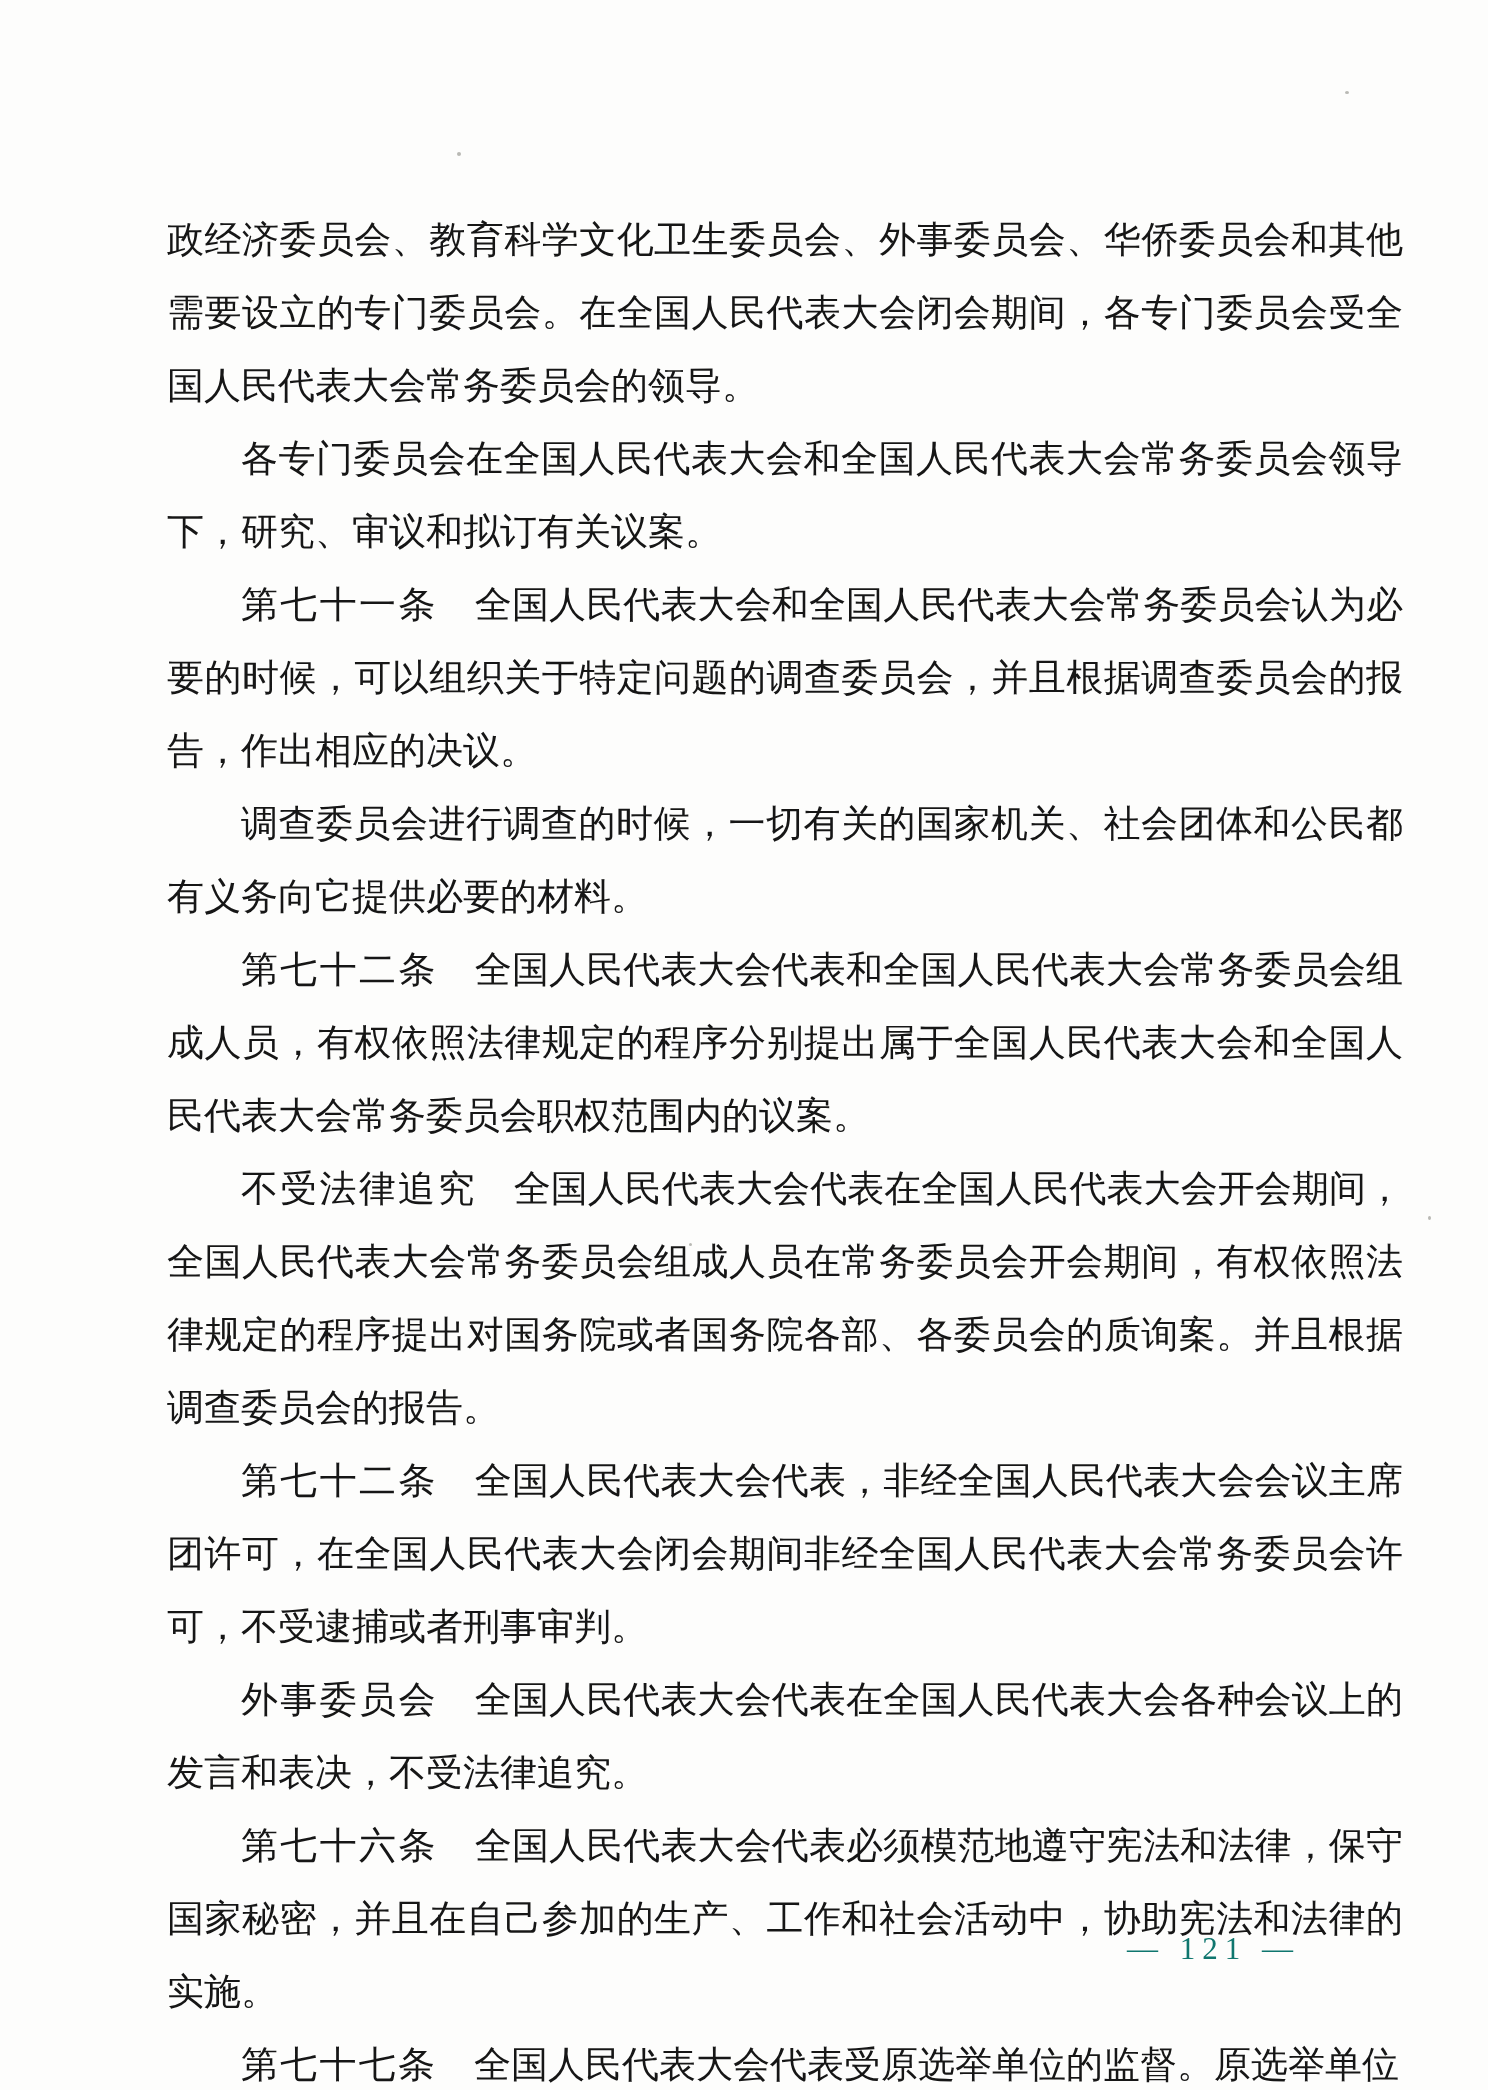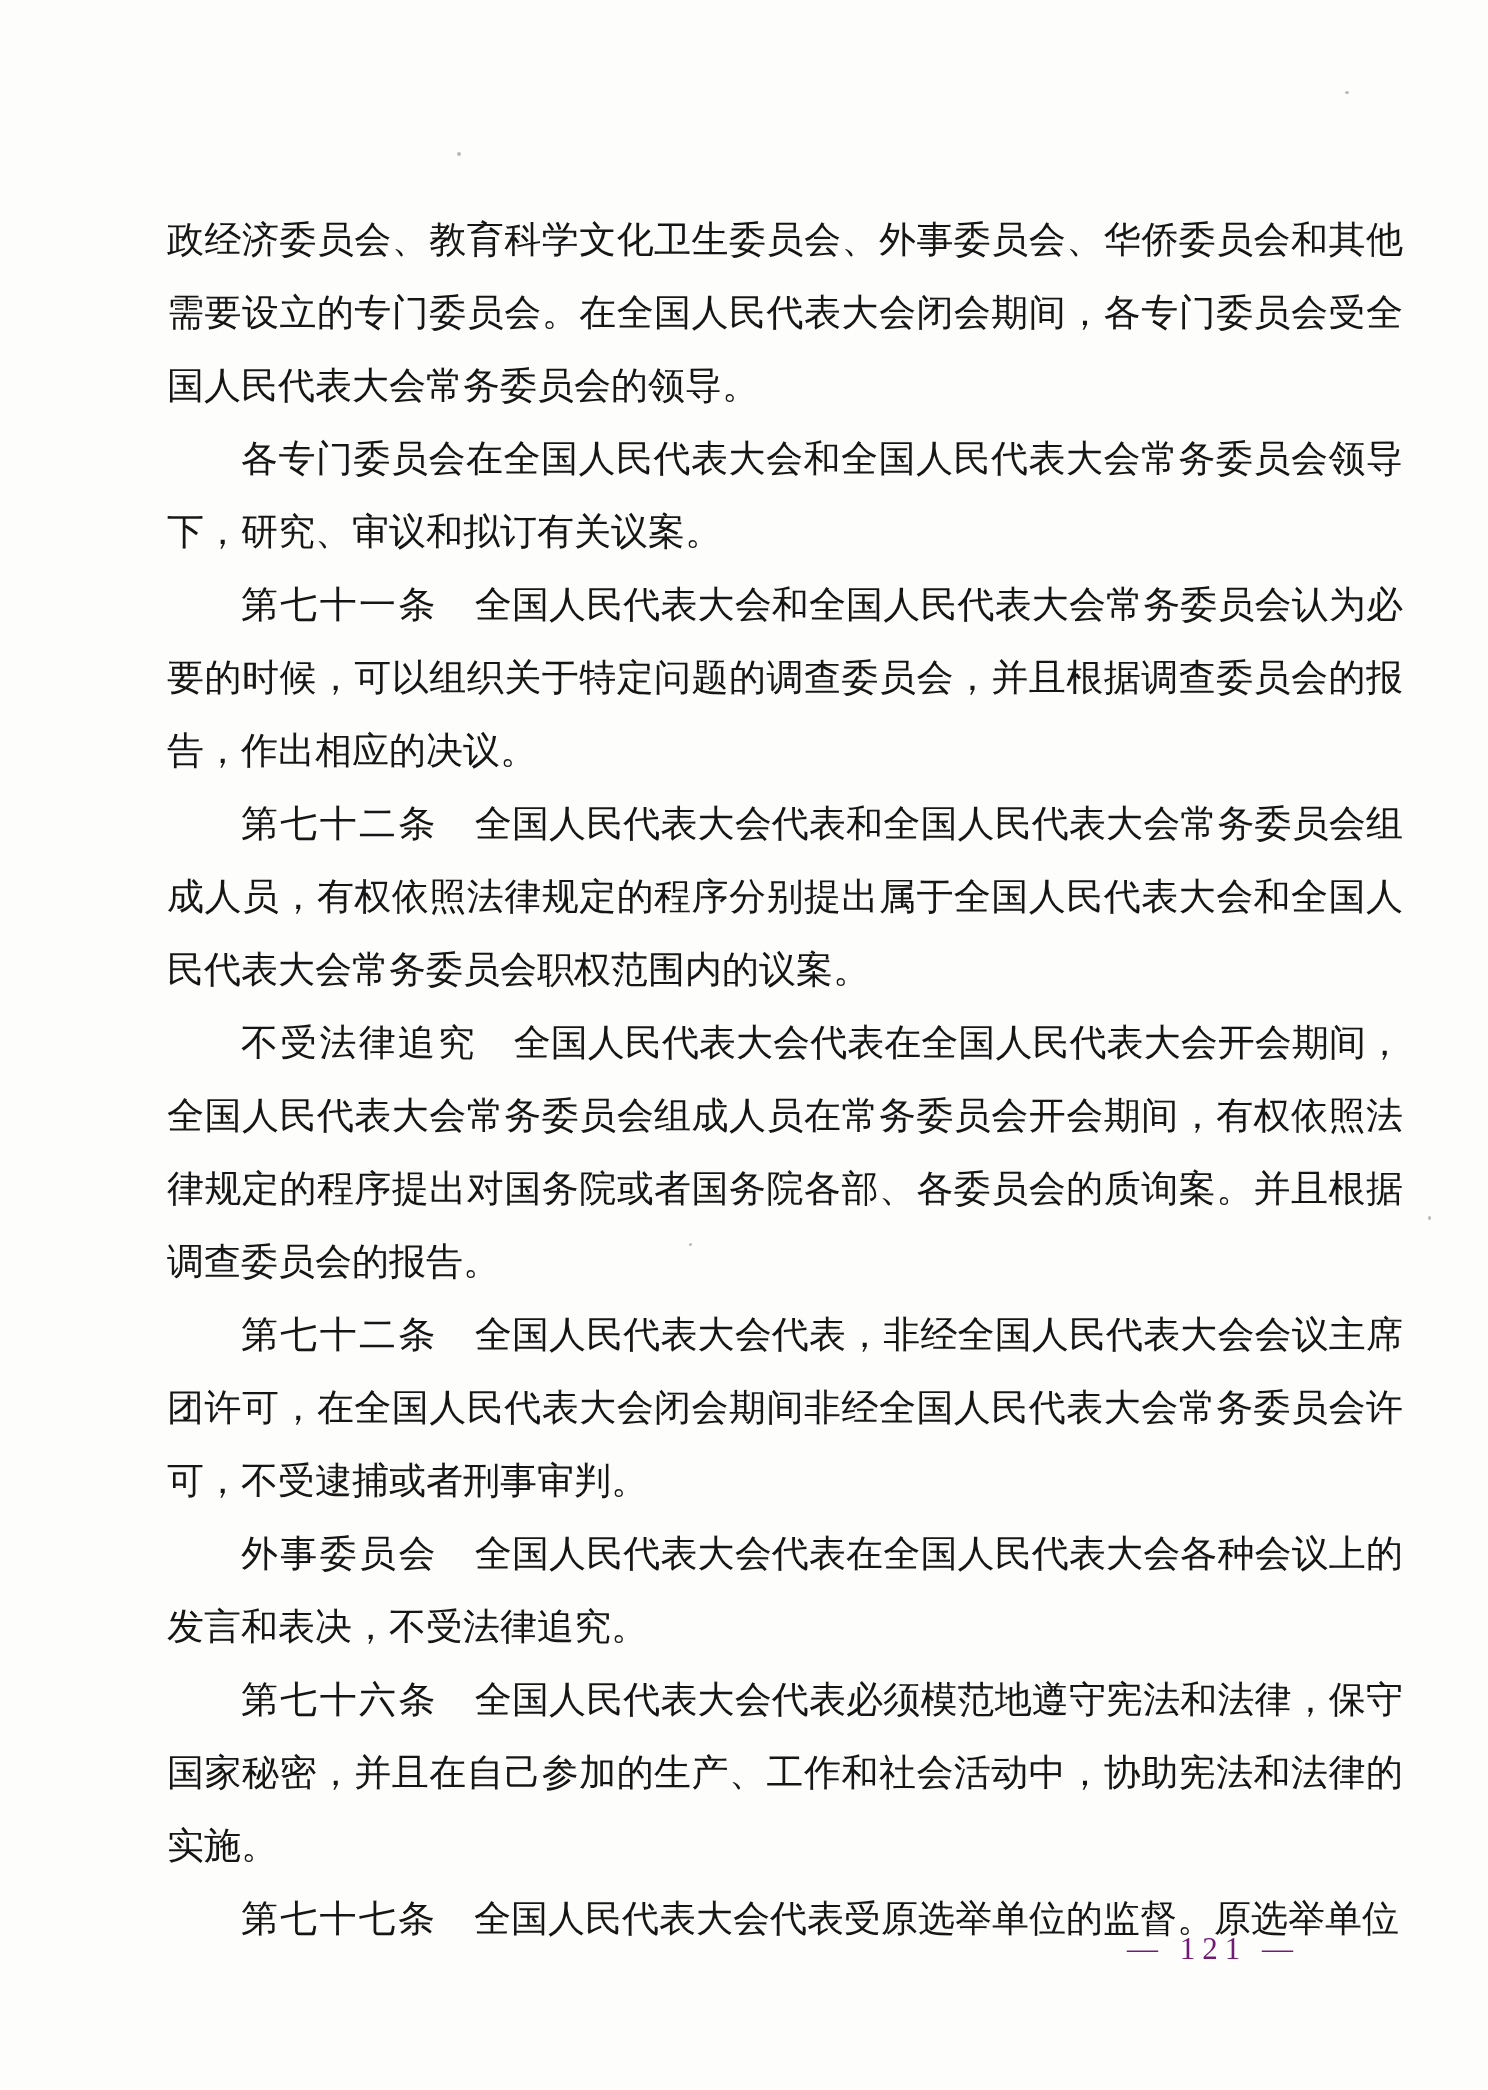--- a/index.html
+++ b/index.html
@@ -48,21 +48,21 @@
   }
   .page-footer {
     position: absolute;
     top: 1928px;
     left: 0;
     width: 1300px;
     text-align: right;
     font-size: 31px;
     line-height: 42px;
     letter-spacing: 7px;
-    color: #701a75;
+    color: #0f766e;
   }
   
   .speck {
     position: absolute;
     background: #b9b9b4;
     border-radius: 50%;
   }
   .speck.s1 { left: 457px; top: 152px; width: 4px; height: 4px; }
   .speck.s2 { left: 1345px; top: 91px;  width: 4px; height: 3px; }
   .speck.s3 { left: 689px;  top: 1243px; width: 3px; height: 3px; }
@@ -78,20 +78,21 @@
   <div class="speck s3"></div>
   <div class="speck s4"></div>
 
   <div class="text-block" id="doc-body">
   <p class="para no-indent"><span class="para-text">政经济委员会、教育科学文化卫生委员会、外事委员会、华侨委员会和其他需要设立的专门委员会。在全国人民代表大会闭会期间，各专门委员会受全国人民代表大会常务委员会的领导。</span></p>
 
   <p class="para"><span class="para-text">各专门委员会在全国人民代表大会和全国人民代表大会常务委员会领导下，研究、审议和拟订有关议案。</span></p>
 
   <p class="para"><span class="article-label">第七十一条</span><span class="para-text">全国人民代表大会和全国人民代表大会常务委员会认为必要的时候，可以组织关于特定问题的调查委员会，并且根据调查委员会的报告，作出相应的决议。</span></p>
 
+  <p class="para"><span class="para-text">调查委员会进行调查的时候，一切有关的国家机关、社会团体和公民都有义务向它提供必要的材料。</span></p>
 
   <p class="para"><span class="article-label">第七十二条</span><span class="para-text">全国人民代表大会代表和全国人民代表大会常务委员会组成人员，有权依照法律规定的程序分别提出属于全国人民代表大会和全国人民代表大会常务委员会职权范围内的议案。</span></p>
 
   <p class="para"><span class="article-label">不受法律追究</span><span class="para-text">全国人民代表大会代表在全国人民代表大会开会期间，全国人民代表大会常务委员会组成人员在常务委员会开会期间，有权依照法律规定的程序提出对国务院或者国务院各部、各委员会的质询案。并且根据调查委员会的报告。</span></p>
 
   <p class="para"><span class="article-label">第七十二条</span><span class="para-text">全国人民代表大会代表，非经全国人民代表大会会议主席团许可，在全国人民代表大会闭会期间非经全国人民代表大会常务委员会许可，不受逮捕或者刑事审判。</span></p>
 
   <p class="para"><span class="article-label">外事委员会</span><span class="para-text">全国人民代表大会代表在全国人民代表大会各种会议上的发言和表决，不受法律追究。</span></p>
 
   <p class="para"><span class="article-label">第七十六条</span><span class="para-text">全国人民代表大会代表必须模范地遵守宪法和法律，保守国家秘密，并且在自己参加的生产、工作和社会活动中，协助宪法和法律的实施。</span></p>

